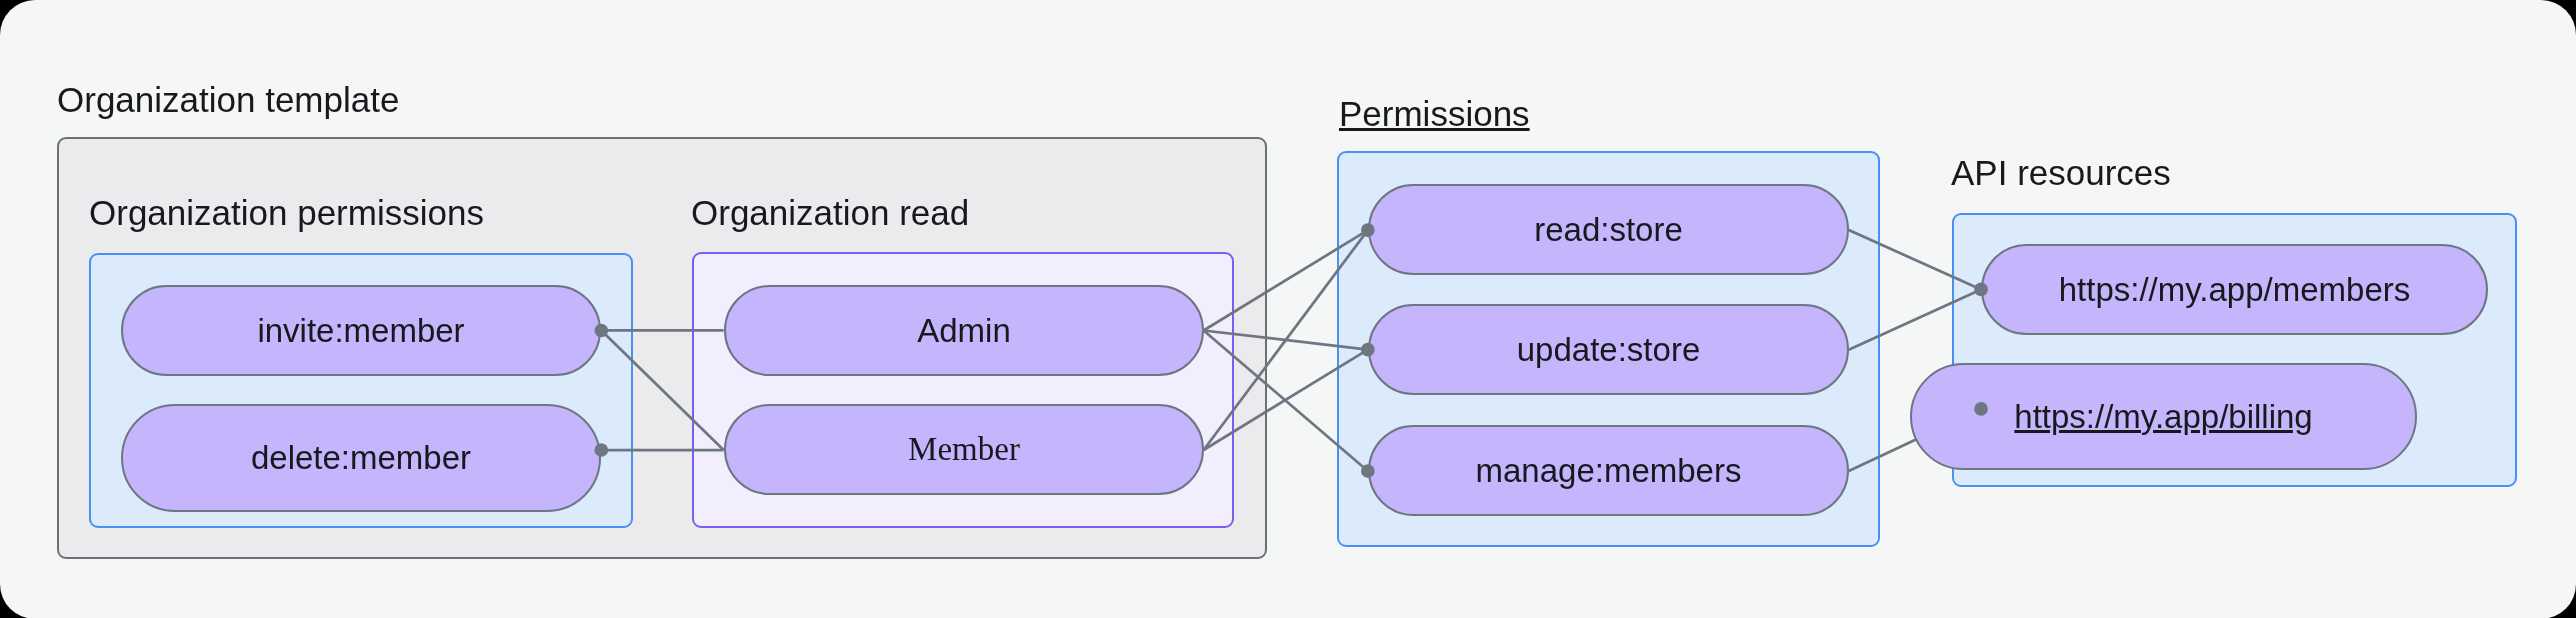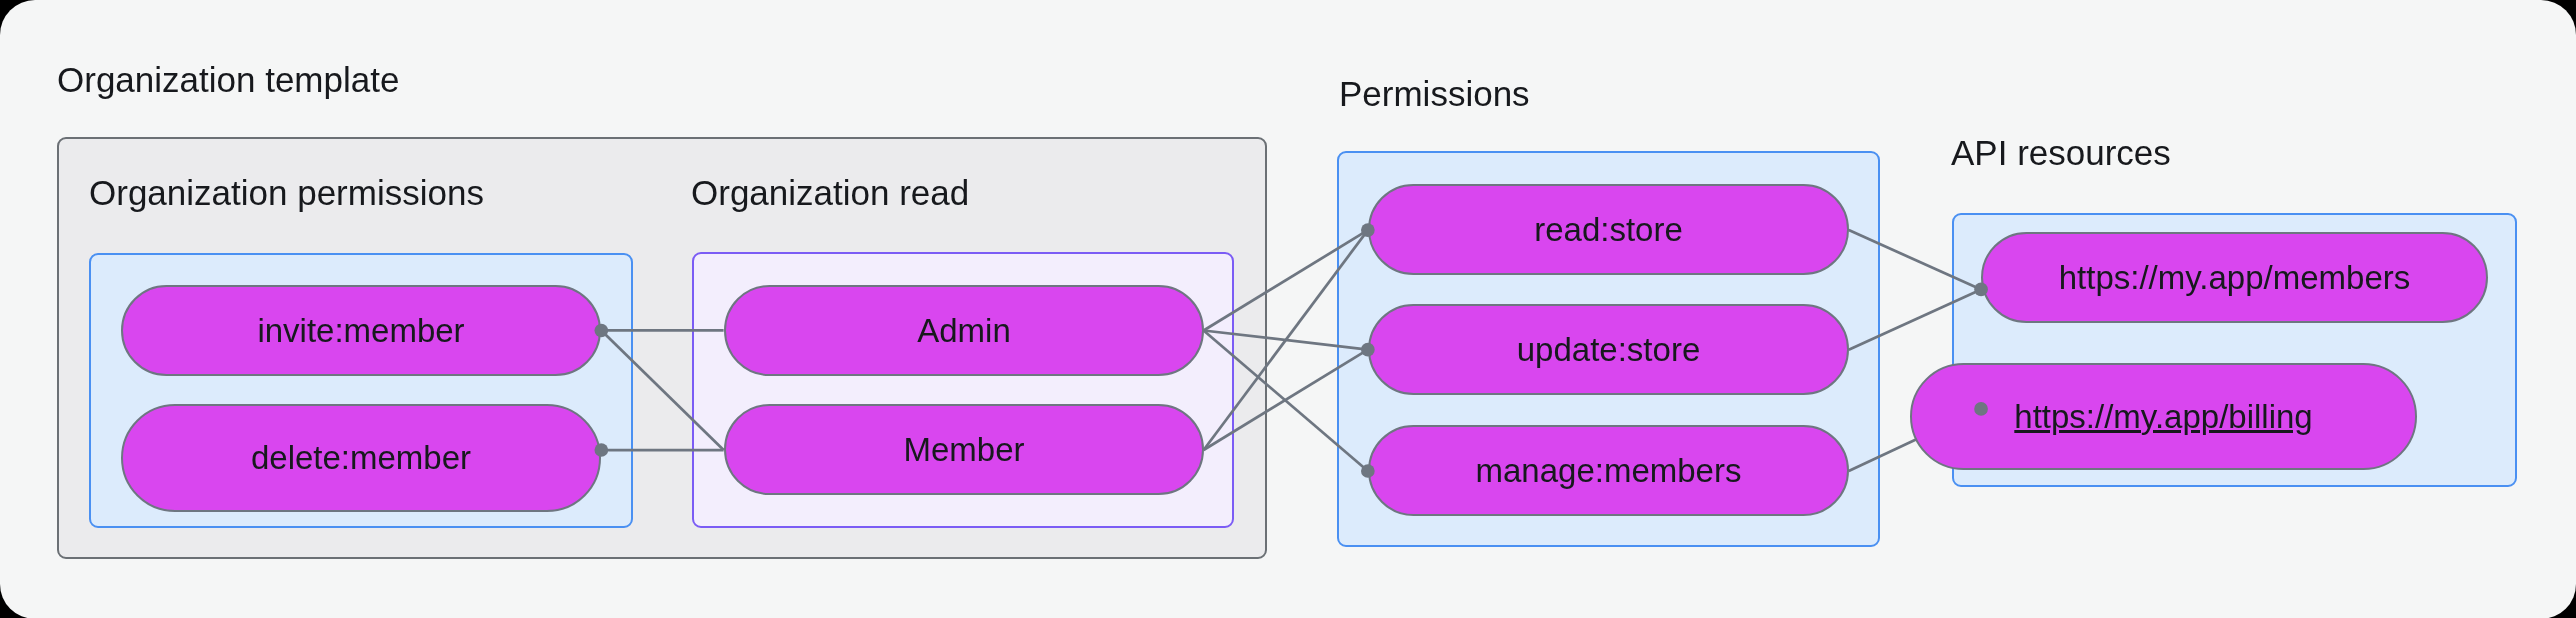--- a/index.html
+++ b/index.html
@@ -14,39 +14,40 @@
     color: #17191d;
   }
   .gtitle {
     position: absolute;
     font-size: 35px;
     font-weight: 500;
     line-height: 40px;
     color: #17191d;
     white-space: nowrap;
     z-index: 4;
+    margin-top: 20px;
   }
   .gbox {
     position: absolute;
     box-sizing: border-box;
     border: 2.7px solid;
     border-radius: 9px;
     z-index: 0;
   }
   .gbox.container { border-radius: 9px; }
   svg.wires {
     position: absolute;
     left: 0; top: 0;
     z-index: 1;
     pointer-events: none;
   }
   .pill {
     position: absolute;
     box-sizing: border-box;
-    background: #d946ef;
+    background: #c4b5fd;
     border: 2.7px solid #6e7681;
     border-radius: 912px;
     display: flex;
     align-items: center;
     justify-content: center;
     z-index: 2;
   }
   .pill span {
     font-size: 33px;
     font-weight: 400;
@@ -61,21 +62,21 @@
   }
 </style>
 </head>
 <body>
 
 <div class="stage">
 
   <div class="gtitle" style="left:57px;  top:60px;">Organization template</div>
   <div class="gtitle" style="left:89px;  top:173px;">Organization permissions</div>
   <div class="gtitle" style="left:691px; top:173px;">Organization read</div>
-  <div class="gtitle" style="left:1339px;top:74px;">Permissions</div>
+  <div class="gtitle" style="left:1339px;top:74px;text-decoration:underline;">Permissions</div>
   <div class="gtitle" style="left:1951px;top:133px;">API resources</div>
 
   <div class="gbox container" style="left: 57px; top: 137px; width: 1210px; height: 422px; background: rgb(235, 235, 237); border-color: rgb(107, 112, 117);"></div>
   <div class="gbox" style="left: 89px; top: 253px; width: 544px; height: 275px; background: rgb(220, 235, 252); border-color: rgb(74, 144, 242);"></div>
   <div class="gbox" style="left: 692px; top: 252px; width: 542px; height: 276px; background: rgb(243, 238, 253); border-color: rgb(123, 92, 245);"></div>
   <div class="gbox" style="left: 1337px; top: 151px; width: 543px; height: 396px; background: rgb(220, 235, 252); border-color: rgb(74, 144, 242);"></div>
   <div class="gbox" style="left: 1952px; top: 213px; width: 565px; height: 274px; background: rgb(220, 235, 252); border-color: rgb(74, 144, 242);"></div>
 
   <svg class="wires" width="2576" height="619" viewBox="0 0 2823 678">
       <line x1="659" y1="362" x2="793" y2="362" stroke="#6e7681" stroke-width="3"></line>
@@ -94,33 +95,33 @@
   <div id="pill-layer">
       <div class="pill" style="left: 121px; top: 285px; width: 480px; height: 91px;">
         <span>invite:member</span>
       </div>
       <div class="pill" style="left: 121px; top: 404px; width: 480px; height: 108px;">
         <span>delete:member</span>
       </div>
       <div class="pill" style="left: 724px; top: 285px; width: 480px; height: 91px; text-align: center;">
         <span>Admin</span>
       </div>
-      <div class="pill" style="left: 724px; top: 404px; width: 480px; height: 91px;">
+      <div class="pill" style="left: 724px; top: 404px; width: 480px; height: 91px; font-family: Liberation Serif, serif;">
         <span>Member</span>
       </div>
       <div class="pill" style="left: 1368px; top: 184px; width: 481px; height: 91px;">
         <span>read:store</span>
       </div>
       <div class="pill" style="left: 1368px; top: 304px; width: 481px; height: 91px;">
         <span>update:store</span>
       </div>
       <div class="pill" style="left: 1368px; top: 425px; width: 481px; height: 91px;">
         <span>manage:members</span>
       </div>
-      <div class="pill" style="left: 1981px; top: 232px; width: 507px; height: 91px;">
+      <div class="pill" style="left: 1981px; top: 244px; width: 507px; height: 91px;">
         <span>https://my.app/members</span>
       </div>
       <div class="pill" style="left: 1910px; top: 363px; width: 507px; height: 107px; text-decoration: underline;">
         <span>https://my.app/billing</span>
       </div>
     </div>
 
   <svg class="dots" width="2576" height="619" viewBox="0 0 2823 678">
       <circle cx="659" cy="362" r="7.5" fill="#6e7681"></circle>
       <circle cx="659" cy="493" r="7.5" fill="#6e7681"></circle>

